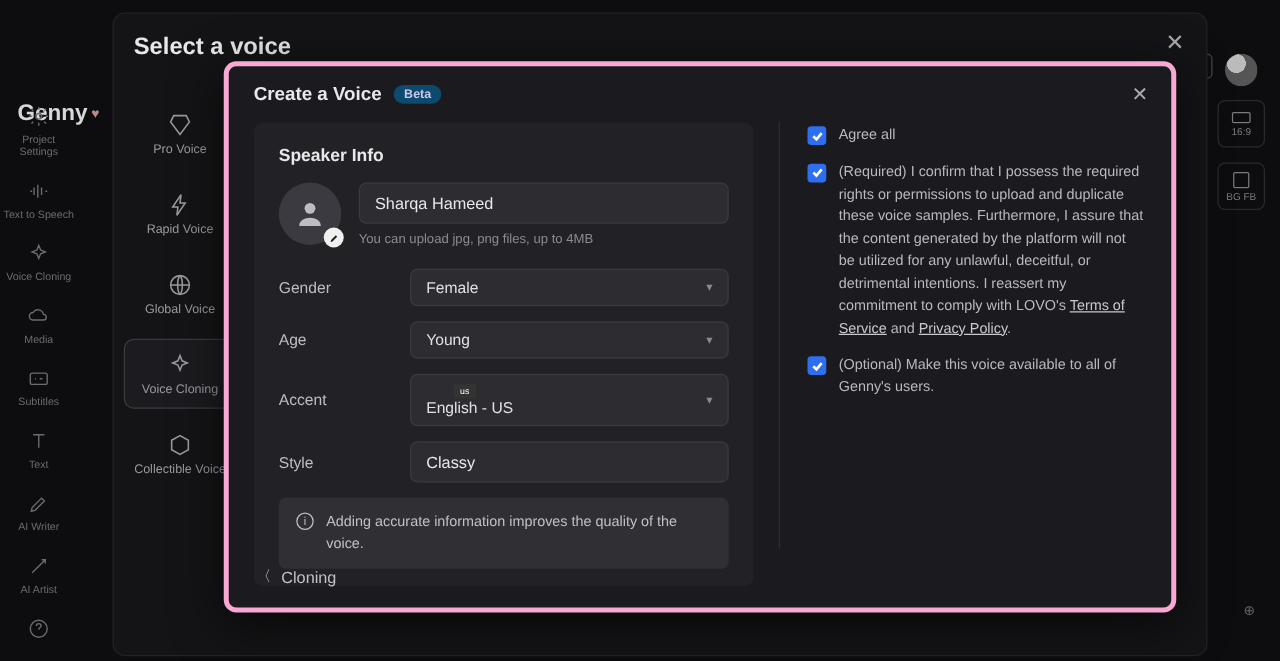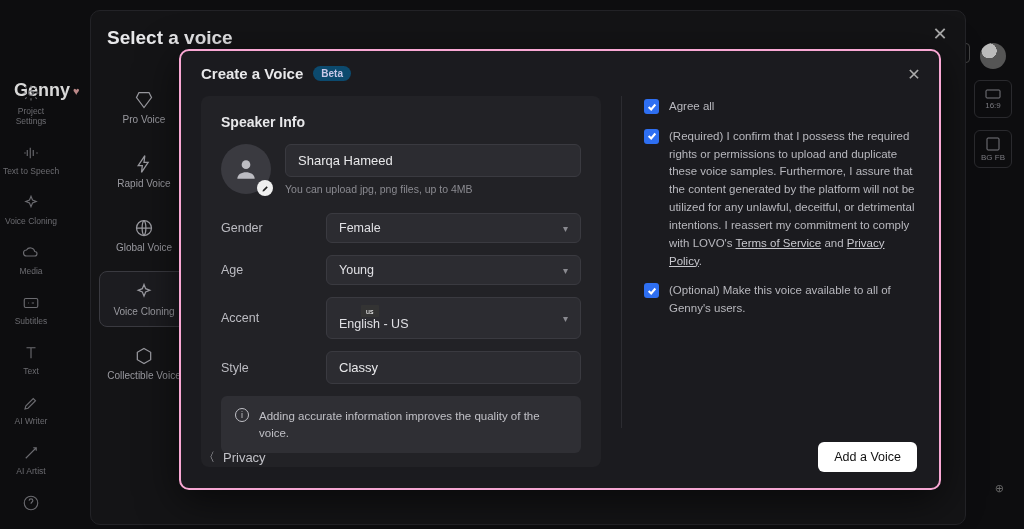--- a/index.html
+++ b/index.html
@@ -23,21 +23,21 @@
   .outer-modal { position:absolute; top:10px; left:90px; right:58px; bottom:4px; background:#141416; border-radius:10px; border:1px solid #232327; }
   .outer-modal .title { position:absolute; top:16px; left:16px; color:#e8e8ea; font-size:19px; font-weight:600; }
   .outer-modal .close { position:absolute; top:12px; right:14px; width:22px; height:22px; color:#aaa; display:flex; align-items:center; justify-content:center; font-size:18px; }
 
   .voice-cat-col { position:absolute; top:68px; left:8px; width:90px; display:flex; flex-direction:column; gap:8px; }
   .voice-cat { height:56px; border-radius:8px; display:flex; flex-direction:column; align-items:center; justify-content:center; gap:4px; color:#9a9aa0; font-size:10px; }
   .voice-cat.active { border:1px solid #3a3a40; background:#1c1c20; }
   .voice-cat svg { width:20px; height:20px; stroke:#9a9aa0; fill:none; stroke-width:1.5; }
 
   
-  .inner-modal { position:absolute; top:38px; left:88px; right:24px; bottom:34px; background:#1b1b1f; border-radius:10px; border:2px solid #f9a8d4; box-shadow:0 10px 40px rgba(0,0,0,.6); display:flex; flex-direction:column; }
+  .inner-modal { position:absolute; top:38px; left:88px; right:24px; bottom:34px; background:#1b1b1f; border-radius:10px; border:4px solid #f9a8d4; box-shadow:0 10px 40px rgba(0,0,0,.6); display:flex; flex-direction:column; }
   .inner-head { padding:14px 20px; display:flex; align-items:center; gap:10px; position:relative; }
   .inner-head h2 { color:#e8e8ea; font-size:15px; font-weight:600; }
   .beta { background:#0c4a6e; color:#c8c8e8; font-size:10px; padding:2px 8px; border-radius:10px; font-weight:600; }
   .inner-close { position:absolute; right:14px; top:12px; width:22px; height:22px; color:#aaa; font-size:16px; display:flex; align-items:center; justify-content:center; }
 
   .inner-body { flex:1; display:flex; min-height:0; }
   .form-col { width:440px; padding:0 20px; }
   .form-panel { background:#222226; border-radius:8px; padding:18px 20px 14px; }
   .form-panel h3 { color:#e8e8ea; font-size:14px; font-weight:600; margin-bottom:14px; }
   .avatar-row { display:flex; align-items:flex-start; gap:14px; margin-bottom:18px; }
@@ -290,19 +290,18 @@
                 </svg>
               </div>
             <span>(Optional) Make this voice available to all of Genny's users.</span>
           </div>
         </div>
       </div>
 
       <div class="inner-foot">
         <div class="prev">
             <span class="chev">〈</span>
-            <span>Privacy</span>
-          </div>
-        <button class="add-btn">Add a Voice</button>
+            <span>Cloning</span>
+          </div>
       </div>
     </div>
   </div>
 </div>
 
 </body></html>

